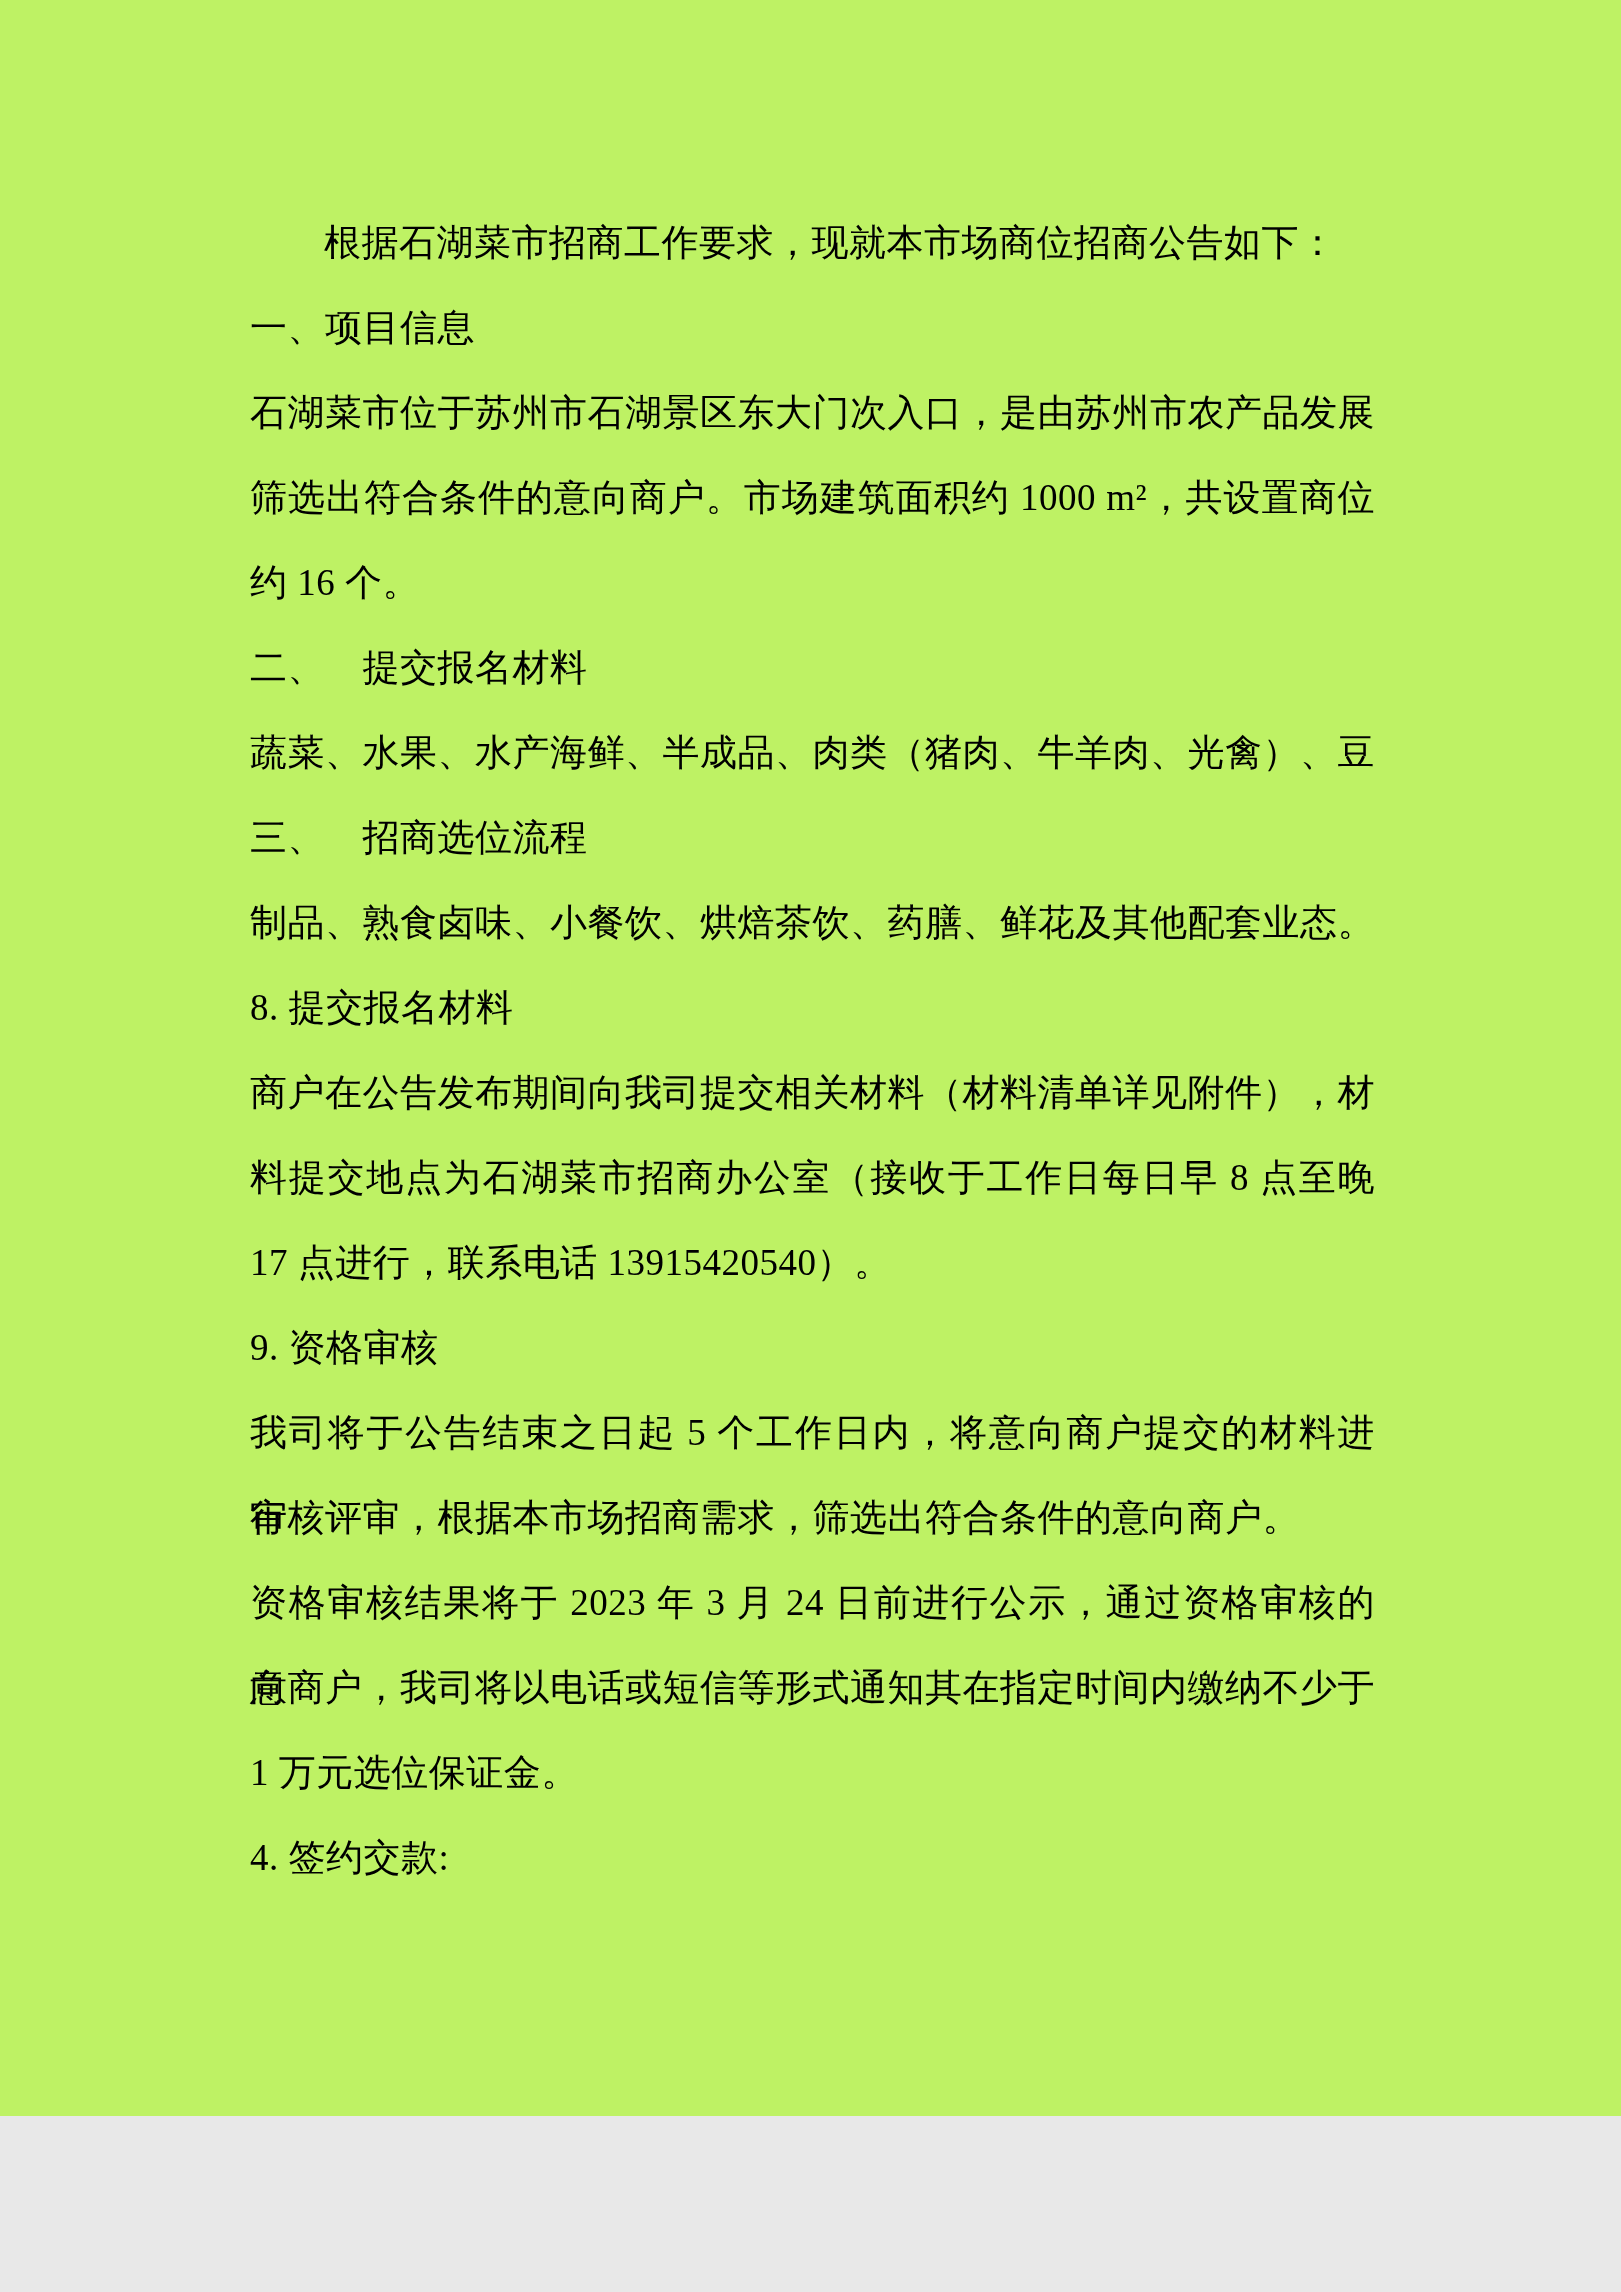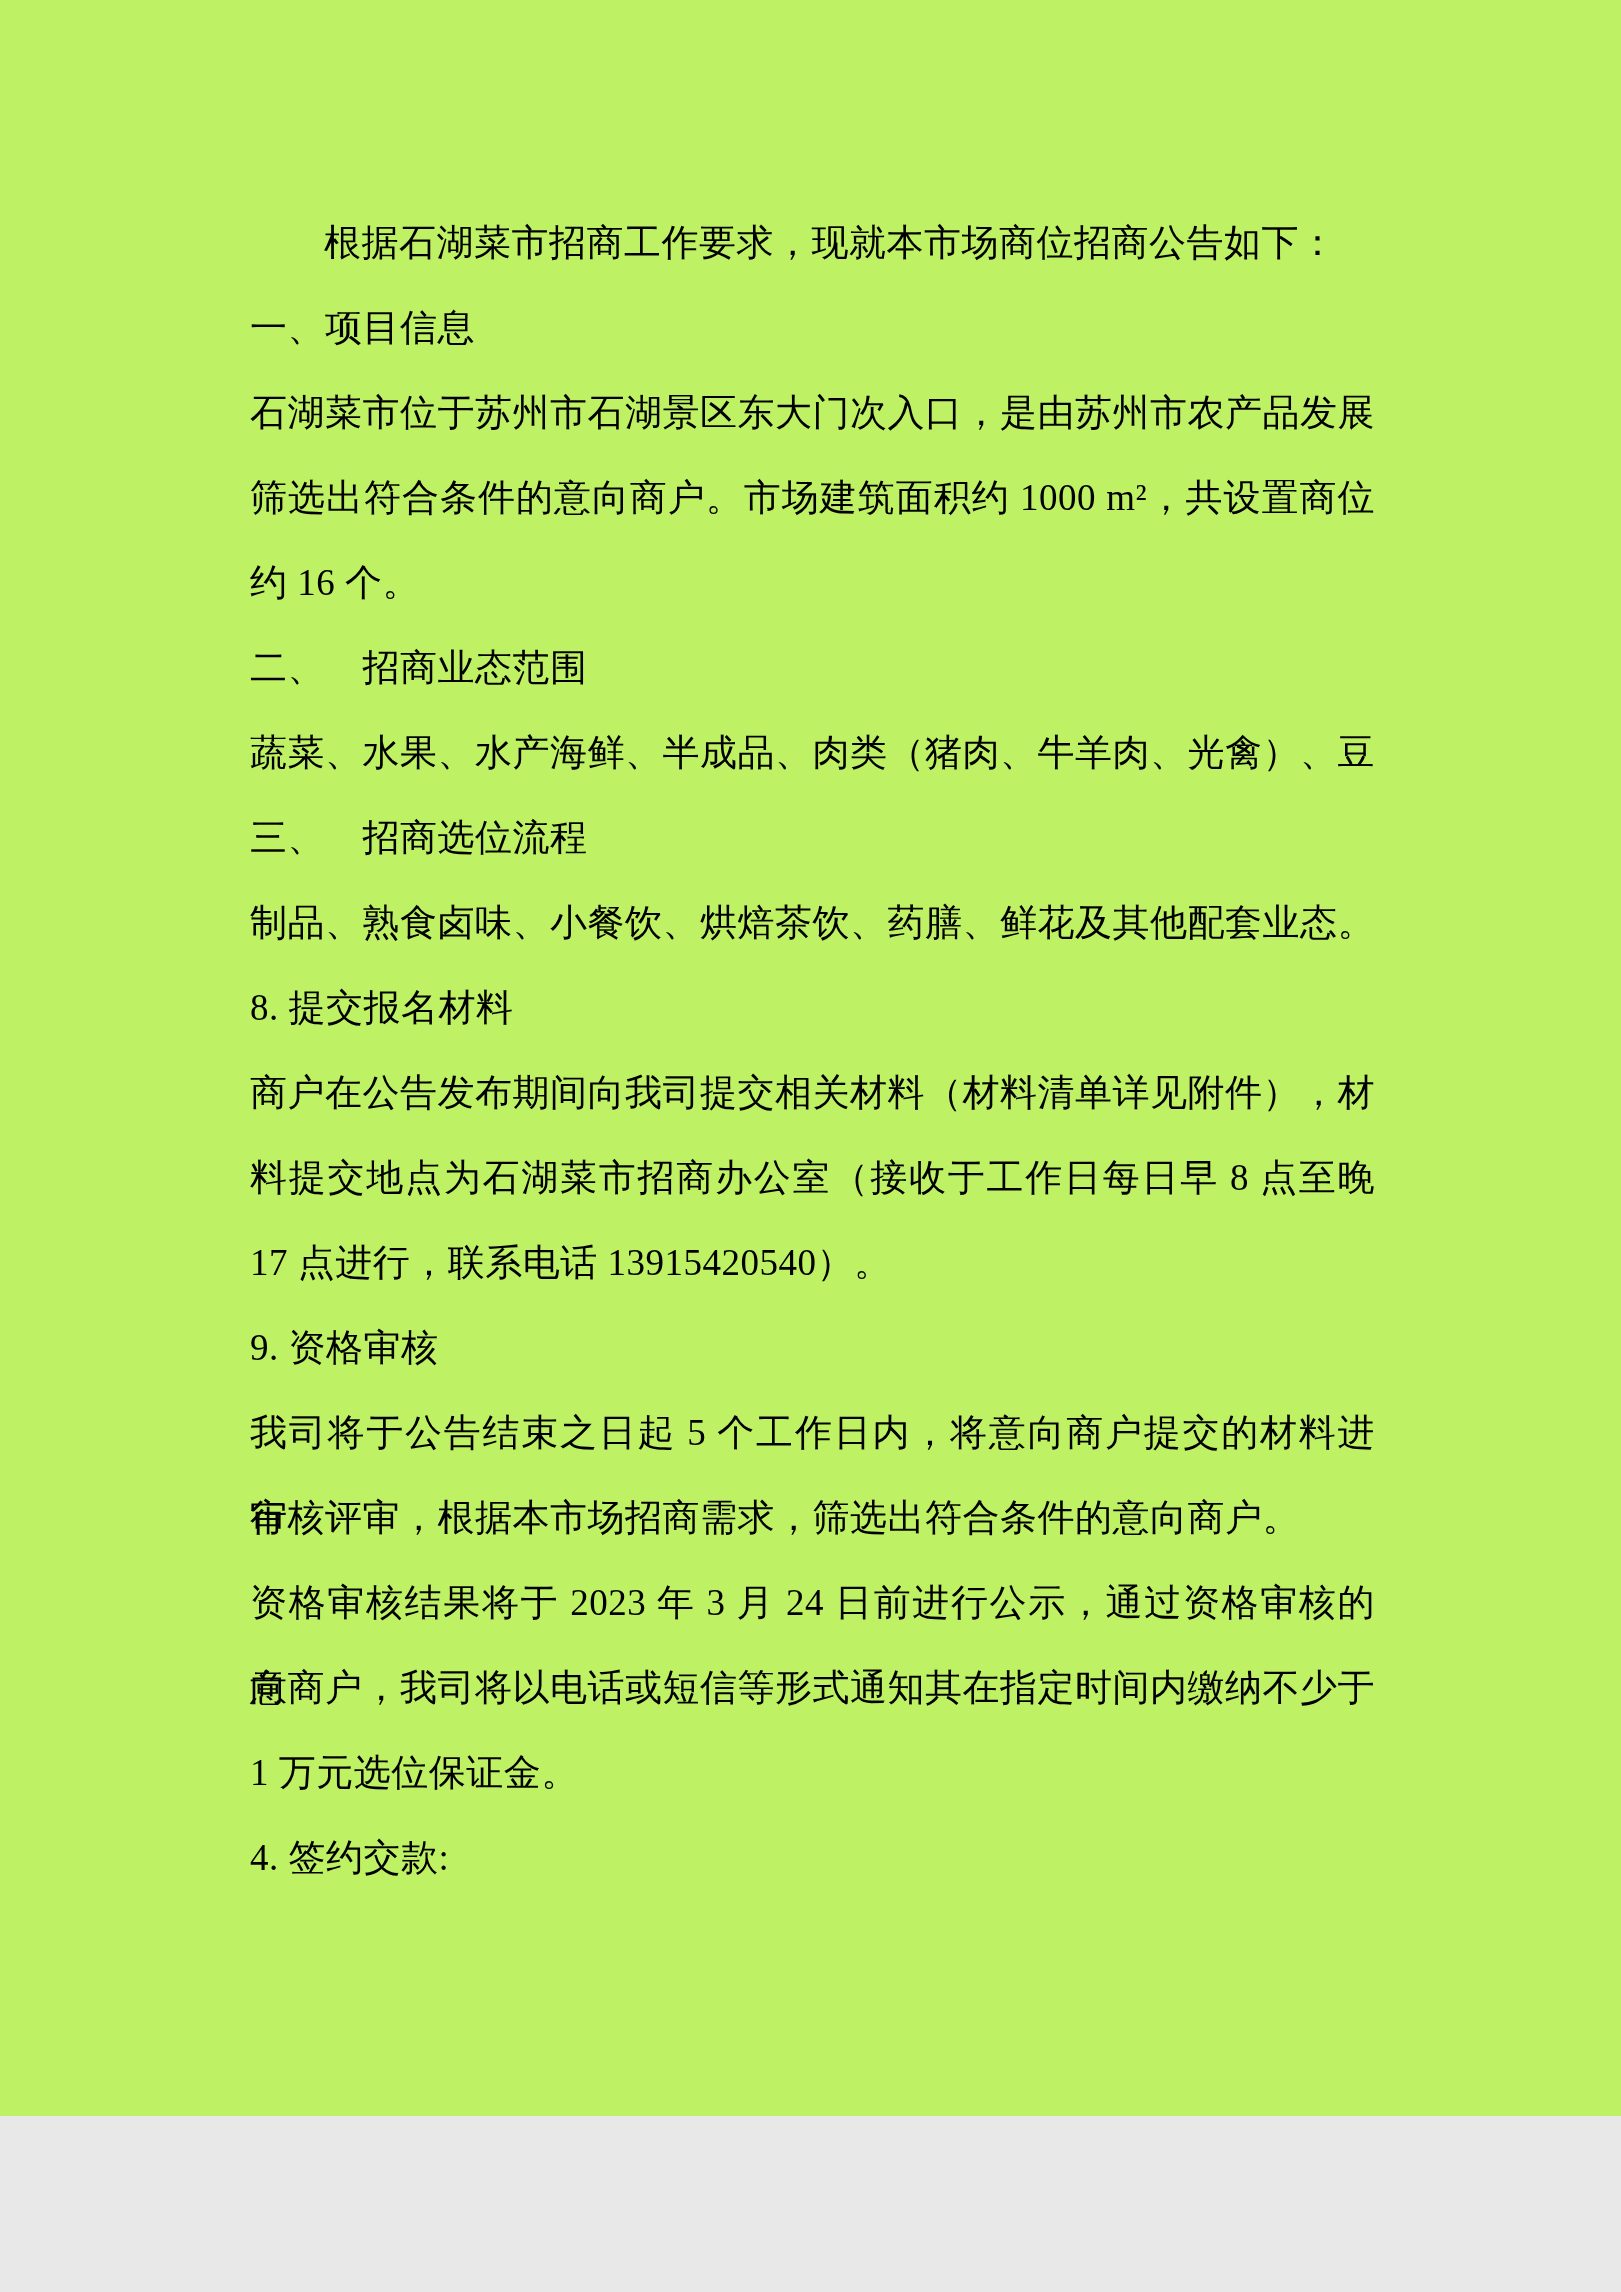--- a/index.html
+++ b/index.html
@@ -35,21 +35,21 @@
 </head>
 <body>
 
 <div class="page">
   <div class="doc-body">
       <div class="line indent">根据石湖菜市招商工作要求，现就本市场商位招商公告如下：</div>
       <div class="line">一、项目信息</div>
       <div class="line justify">石湖菜市位于苏州市石湖景区东大门次入口，是由苏州市农产品发展</div>
       <div class="line justify">筛选出符合条件的意向商户。市场建筑面积约 1000 m²，共设置商位</div>
       <div class="line">约 16 个。</div>
-      <div class="line">二、　招商业态范围</div>
+      <div class="line">二、　提交报名材料</div>
       <div class="line justify">蔬菜、水果、水产海鲜、半成品、肉类（猪肉、牛羊肉、光禽）、豆</div>
       <div class="line">三、　招商选位流程</div>
       <div class="line">制品、熟食卤味、小餐饮、烘焙茶饮、药膳、鲜花及其他配套业态。</div>
       <div class="line">8. 提交报名材料</div>
       <div class="line justify">商户在公告发布期间向我司提交相关材料（材料清单详见附件），材</div>
       <div class="line justify">料提交地点为石湖菜市招商办公室（接收于工作日每日早 8 点至晚</div>
       <div class="line">17 点进行，联系电话 13915420540）。</div>
       <div class="line">9. 资格审核</div>
       <div class="line justify">我司将于公告结束之日起 5 个工作日内，将意向商户提交的材料进行</div>
       <div class="line">审核评审，根据本市场招商需求，筛选出符合条件的意向商户。</div>

